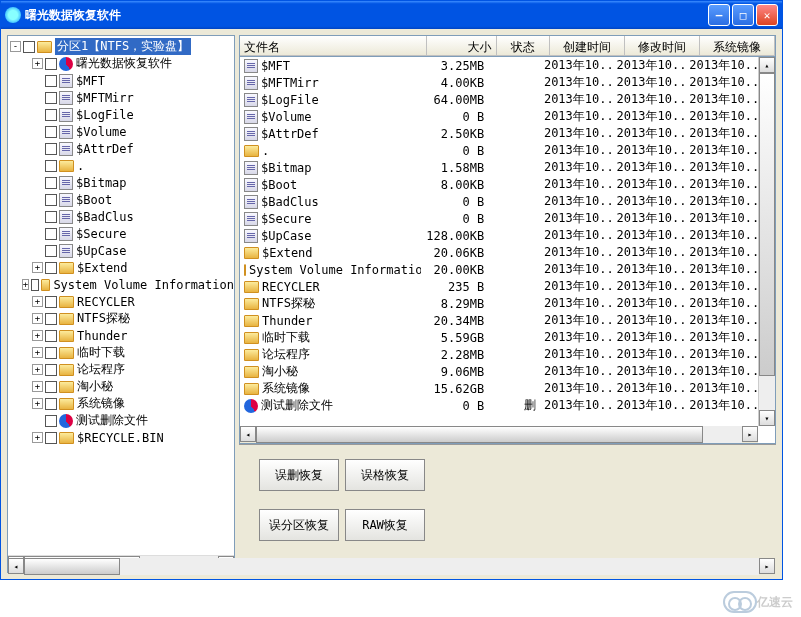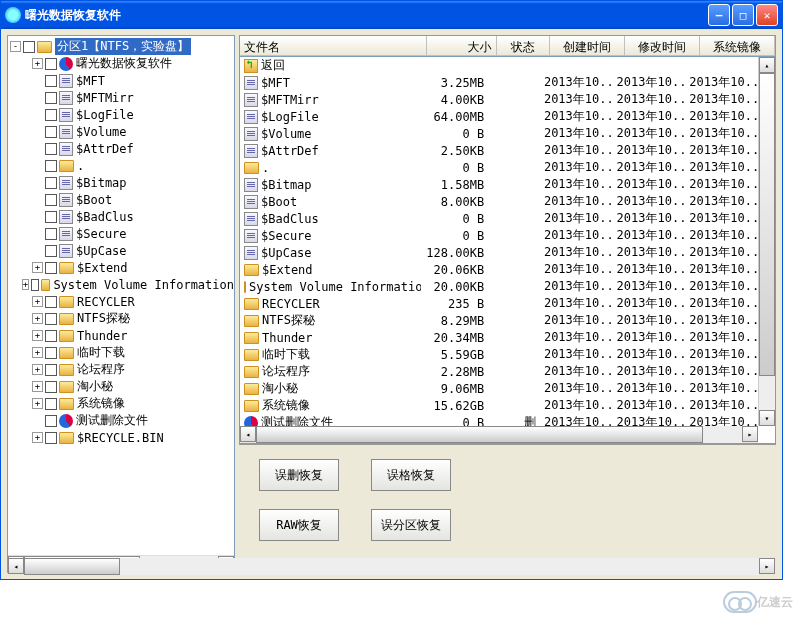--- a/index.html
+++ b/index.html
@@ -42,21 +42,21 @@
 .c-status { flex-basis: 54px; text-align: right; }
 .c-t { flex-basis: 76px; }
 .icon-up { width: 14px; height: 14px; background: linear-gradient(#fceb9c, #e8b340); border: 1px solid #d09020; position: relative; margin-right: 3px; }
 .icon-up::after { content: "↰"; position: absolute; left: 1px; top: -2px; color: #2a2; font-size: 11px; font-weight: bold; }
 .scrollbar-v { position: absolute; right: 0; top: 0; bottom: 17px; width: 17px; background: #ece9d8; border-left: 1px solid #ccc; display: flex; flex-direction: column; }
 .scrollbar-h { position: absolute; left: 0; right: 17px; bottom: 0; height: 17px; background: #ece9d8; display: flex; }
 .sb-btn { width: 16px; height: 16px; background: linear-gradient(#fff, #ddd); border: 1px solid #888; display: flex; align-items: center; justify-content: center; font-size: 8px; cursor: pointer; }
 .sb-track { flex: 1; background: #eee; position: relative; }
 .sb-thumb { background: linear-gradient(#fff, #ccc); border: 1px solid #888; position: absolute; }
 .bottom-panel { border-top: 1px solid #999; padding: 14px 20px; }
-.btn-row { display: flex; gap: 32px; align-items: flex-start; margin-bottom: 18px; }
+.btn-row { display: flex; gap: 6px; align-items: flex-start; margin-bottom: 18px; }
 .action-btn { width: 80px; height: 32px; background: linear-gradient(#fff, #e4e4e0); border: 1px solid #888; cursor: pointer; display: flex; align-items: center; justify-content: center; }
 .hint { padding-top: 4px;}
 .outer-sb-h { position: absolute; left: 7px; right: 7px; bottom: 4px; height: 17px; background: #ece9d8; display: flex; }
 .tree-sb-h { height: 17px; background: #ece9d8; display: flex; border-top: 1px solid #ddd; }
 .watermark { position: absolute; right: 8px; bottom: 4px; font-size: 17px; color: #ccc; font-family: Arial; font-weight: bold; display: flex; align-items: center; }
 .wm-icon { width: 34px; height: 22px; border: 2px solid #bcd; border-radius: 11px; position: relative; }
 .wm-icon::before, .wm-icon::after { content: ""; position: absolute; width: 10px; height: 10px; border: 2px solid #bcd; border-radius: 50%; top: 4px; }
 .wm-icon::before { left: 3px; } .wm-icon::after { right: 3px; }
 </style>
 </head>
@@ -261,26 +261,20 @@
           <div class="col-head col-size">大小</div>
           <div class="col-head col-status">状态</div>
           <div class="col-head col-t">创建时间</div>
           <div class="col-head col-t">修改时间</div>
           <div class="col-head col-t">系统镜像</div>
         </div>
         <div class="list-body">
           <div class="list-rows" id="list-rows">
               <div class="list-row">
                 <div class="cell c-name">
-                  <span class="icon-up"></span>
-                  <span>返回</span>
-                </div>
-              </div>
-              <div class="list-row">
-                <div class="cell c-name">
                   <span class="icon-file"></span>
                   <span>$MFT</span>
                 </div>
                 <div class="cell c-size">3.25MB</div>
                 <div class="cell c-status"></div>
                 <div class="cell c-t">2013年10...</div>
                 <div class="cell c-t">2013年10...</div>
                 <div class="cell c-t">2013年10...</div>
               </div>
               <div class="list-row">
@@ -519,22 +513,22 @@
             <div class="sb-btn">▸</div>
           </div>
         </div>
 
         <div class="bottom-panel">
           <div class="btn-row">
             <div class="action-btn">误删恢复</div>
             <div class="action-btn">误格恢复</div>
           </div>
           <div class="btn-row">
+            <div class="action-btn">误分区恢复</div>
             <div class="action-btn">RAW恢复</div>
-            <div class="action-btn">误分区恢复</div>
           </div>
         </div>
       </div>
     </div>
 
     <div class="outer-sb-h">
       <div class="sb-btn">◂</div>
       <div class="sb-track">
           <div class="sb-thumb" style="top:0;bottom:0;left:0;width:13%"></div>
         </div>

